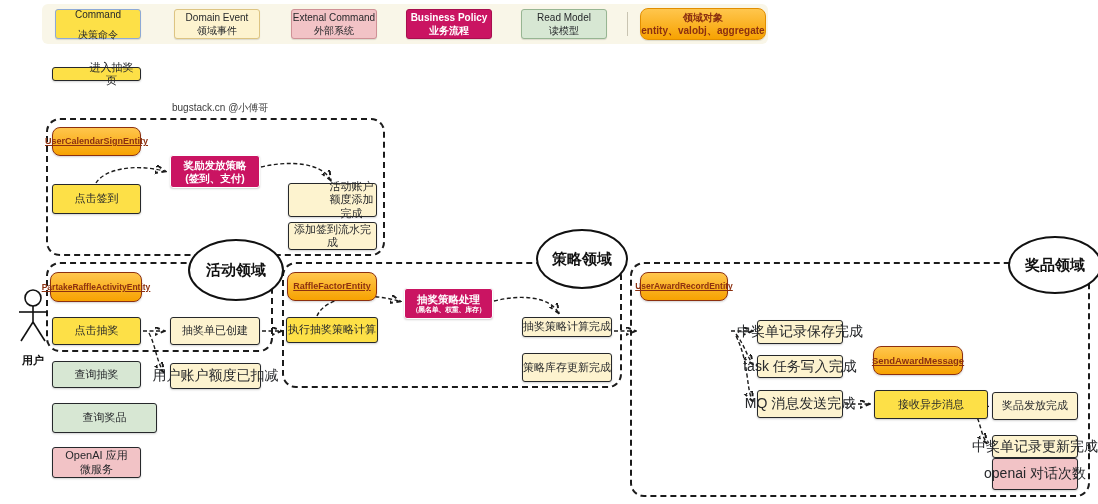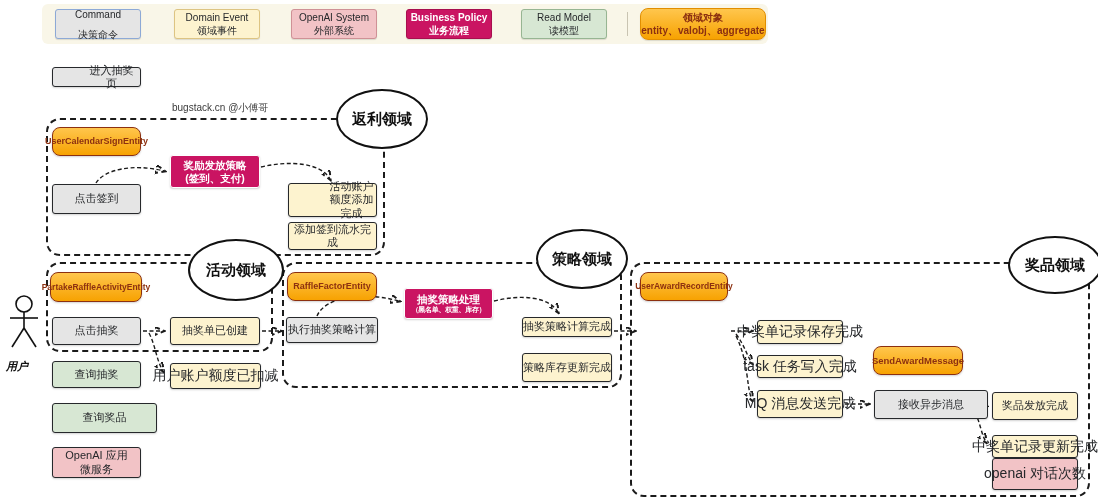--- a/index.html
+++ b/index.html
@@ -10,69 +10,69 @@
   
   .legend-bar{position:absolute;left:42px;top:4px;width:726px;height:40px;background:#f9f6e8;border-radius:6px;z-index:1;}
   .legend-item{
     position:absolute;top:9px;width:86px;height:30px;box-sizing:border-box;
     display:flex;flex-direction:column;align-items:center;justify-content:center;
     font-size:10px;line-height:1.3;text-align:center;border:1px solid;border-radius:3px;z-index:2;
     box-shadow:0 1px 1px rgba(0,0,0,.12);
   }
   .legend-sep{position:absolute;left:627px;top:12px;width:1px;height:24px;background:#c9c4b2;z-index:2;}
   
-  .blue{background:#e5e5e5;border-color:#8da9d6;gap:7px;}
+  .blue{background:#fde047;border-color:#8da9d6;gap:7px;}
   .yellow{background:#fdf3cf;border-color:#ddc482;}
   .green{background:#d7e7d3;border-color:#97b592;}
   .pink{background:#f2c3c6;border-color:#cf9196;}
   .magenta{background:#ca1462;border-color:#a80e4e;color:#fff;font-weight:bold;}
   .orange{
     background:linear-gradient(180deg,#ffc64d 0%,#f7a201 100%);
     border-color:#e18e00;border-radius:8px !important;color:#8c3010;font-weight:bold;
   }
   
   .node{
     position:absolute;box-sizing:border-box;z-index:3;
     display:flex;flex-direction:column;align-items:center;justify-content:center;
     text-align:center;font-size:11px;line-height:1.22;border:1px solid;border-radius:3px;
     box-shadow:0 1px 2px rgba(0,0,0,.18);padding:1px 2px;
   }
-  .ent{font-size:9px;white-space:nowrap;}
+  .ent{font-size:9px;white-space:nowrap;text-decoration:underline;}
   .sm{font-size:14px;}
   .nowrap{white-space:nowrap;}
   .sub7{font-size:7px;font-weight:bold;letter-spacing:-0.3px;}
   
   .region{position:absolute;box-sizing:border-box;border:2px dashed #1b1b1b;border-radius:14px;z-index:1;background:transparent;}
   .region-label{
     position:absolute;z-index:4;background:#fff;border:2.5px solid #111;border-radius:50%;
     display:flex;align-items:center;justify-content:center;font-size:15px;font-weight:600;color:#111;
   }
   
   .watermark{position:absolute;left:172px;top:101px;font-size:10px;color:#3a3a3a;z-index:2;}
-  .actor{position:absolute;left:6px;top:295px;width:54px;text-align:left;z-index:3;font-style:italic;}
+  .actor{position:absolute;left:6px;top:289px;width:54px;text-align:center;z-index:3;}
   .actor-label{font-size:11px;font-weight:bold;color:#111;margin-top:2px;}
   #arrows{position:absolute;left:0;top:0;z-index:2;}
   #arrows path{fill:none;stroke:#1b1b1b;stroke-width:1.4;stroke-dasharray:4 2.5;}
 </style>
 </head>
 <body>
 
 <div id="canvas">
 
   <div class="legend-bar"></div>
   <div class="legend-item blue" style="left:55px;">
     <span>Command</span>
     <span>决策命令</span>
   </div>
   <div class="legend-item yellow" style="left:174px;">
     <span>Domain Event</span>
     <span>领域事件</span>
   </div>
   <div class="legend-item pink" style="left:291px;">
-    <span>OpenAI System</span>
+    <span>Extenal Command</span>
     <span>外部系统</span>
   </div>
   <div class="legend-item magenta" style="left:406px;">
     <span>Business Policy</span>
     <span>业务流程</span>
   </div>
   <div class="legend-item green" style="left:521px;">
     <span>Read Model</span>
     <span>读模型</span>
   </div>
@@ -115,21 +115,21 @@
     <path d="M 494 301 C 522 294 549 297 558 312" marker-end="url(#ah)"></path>
     <path d="M 614 331 H 634" marker-end="url(#ah)"></path>
     <path d="M 731 331 H 751" marker-end="url(#ah)"></path>
     <path d="M 736 334 C 745 346 746 354 752 363" marker-end="url(#ah)"></path>
     <path d="M 736 336 C 749 362 746 386 752 400" marker-end="url(#ah)"></path>
     <path d="M 845 404 H 868" marker-end="url(#ah)"></path>
     <path d="M 967 404 C 975 404 981 405 986 406" marker-end="url(#ah)"></path>
     <path d="M 971 407 C 981 420 980 432 986 442" marker-end="url(#ah)"></path>
   </svg>
 
-  <div class="node blue" style="left:52px;top:67px;width:89px;height:20px;padding-left:32px;">进入抽奖页</div>
+  <div class="node blue" style="left:52px;top:67px;width:89px;height:14px;padding-left:32px;">进入抽奖页</div>
 
   <div class="node orange ent" style="left:52px;top:127px;width:89px;height:29px;">UserCalendarSignEntity</div>
 
   <div class="node magenta" style="left:170px;top:155px;width:90px;height:33px;font-size:10.5px;">
     <span>奖励发放策略</span>
     <span>(签到、支付)</span>
   </div>
 
   <div class="node blue" style="left:52px;top:184px;width:89px;height:30px;">点击签到</div>
   <div class="node yellow" style="left:288px;top:183px;width:89px;height:34px;padding-left:40px;">活动账户额度添加完成</div>
@@ -158,18 +158,17 @@
   <div class="node orange ent" style="left:640px;top:272px;width:88px;height:29px;font-size:8.5px;">UserAwardRecordEntity</div>
   <div class="node yellow sm nowrap" style="left:757px;top:320px;width:86px;height:24px;">中奖单记录保存完成</div>
   <div class="node yellow sm nowrap" style="left:757px;top:355px;width:86px;height:23px;">task 任务写入完成</div>
   <div class="node yellow sm nowrap" style="left:757px;top:390px;width:86px;height:28px;">MQ 消息发送完成</div>
   <div class="node orange ent" style="left:873px;top:346px;width:90px;height:29px;font-size:9.5px;">SendAwardMessage</div>
   <div class="node blue nowrap" style="left:874px;top:390px;width:114px;height:29px;">接收异步消息</div>
   <div class="node yellow nowrap" style="left:992px;top:392px;width:86px;height:28px;">奖品发放完成</div>
   <div class="node yellow sm nowrap" style="left:992px;top:435px;width:86px;height:23px;">中奖单记录更新完成</div>
   <div class="node pink sm nowrap" style="left:992px;top:458px;width:86px;height:32px;">openai 对话次数</div>
 
-  <div class="region-label" style="left:336px;top:89px;width:88px;height:56px;">返利领域</div>
   <div class="region-label" style="left:188px;top:239px;width:92px;height:58px;">活动领域</div>
   <div class="region-label" style="left:536px;top:229px;width:88px;height:56px;">策略领域</div>
   <div class="region-label" style="left:1008px;top:236px;width:90px;height:54px;">奖品领域</div>
 
 </div>
 
 </body></html>

